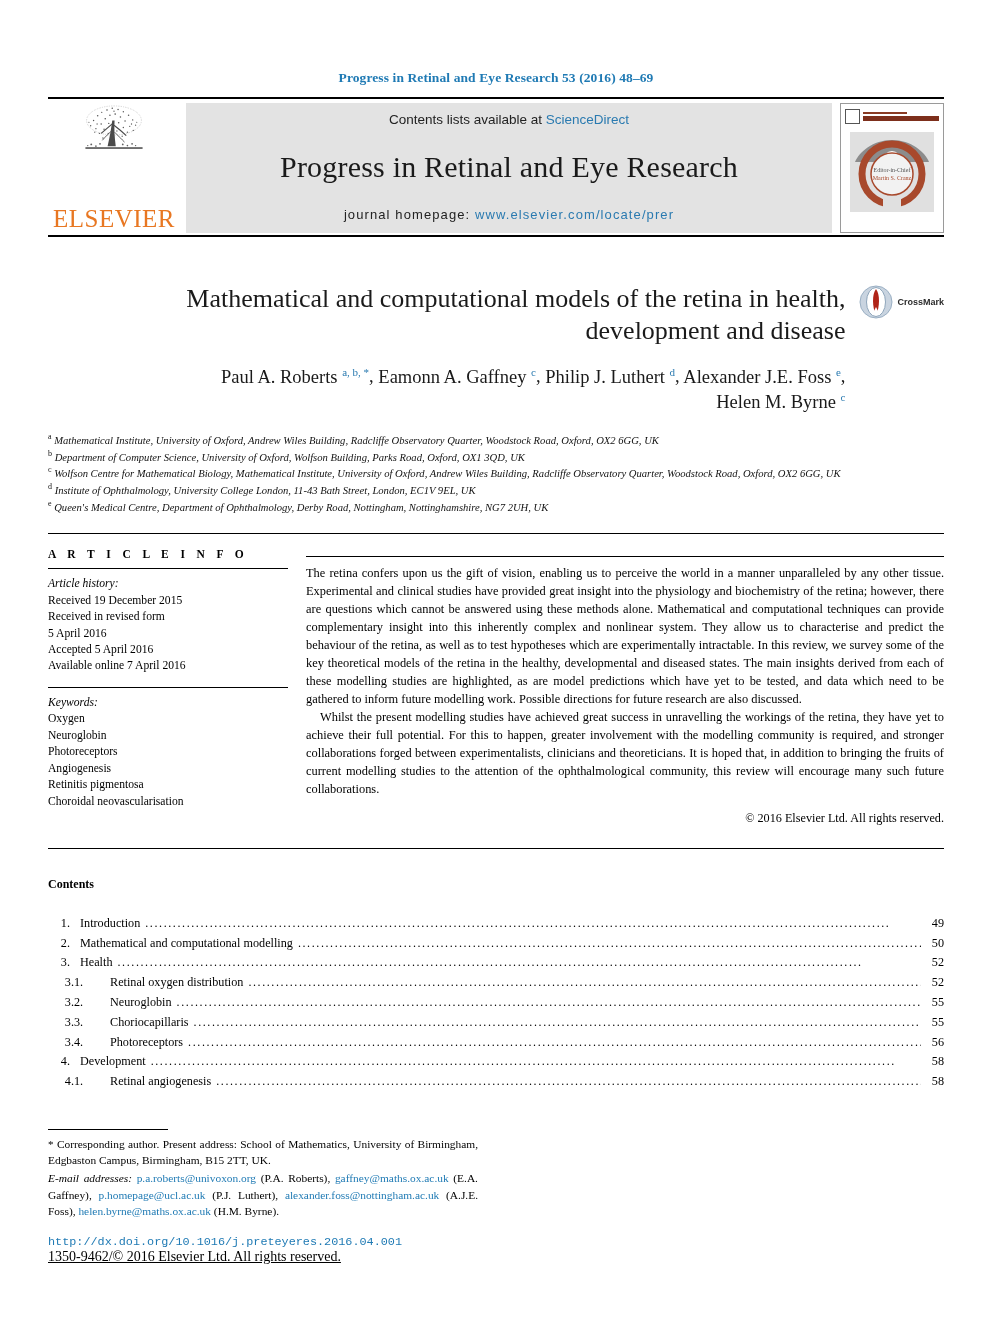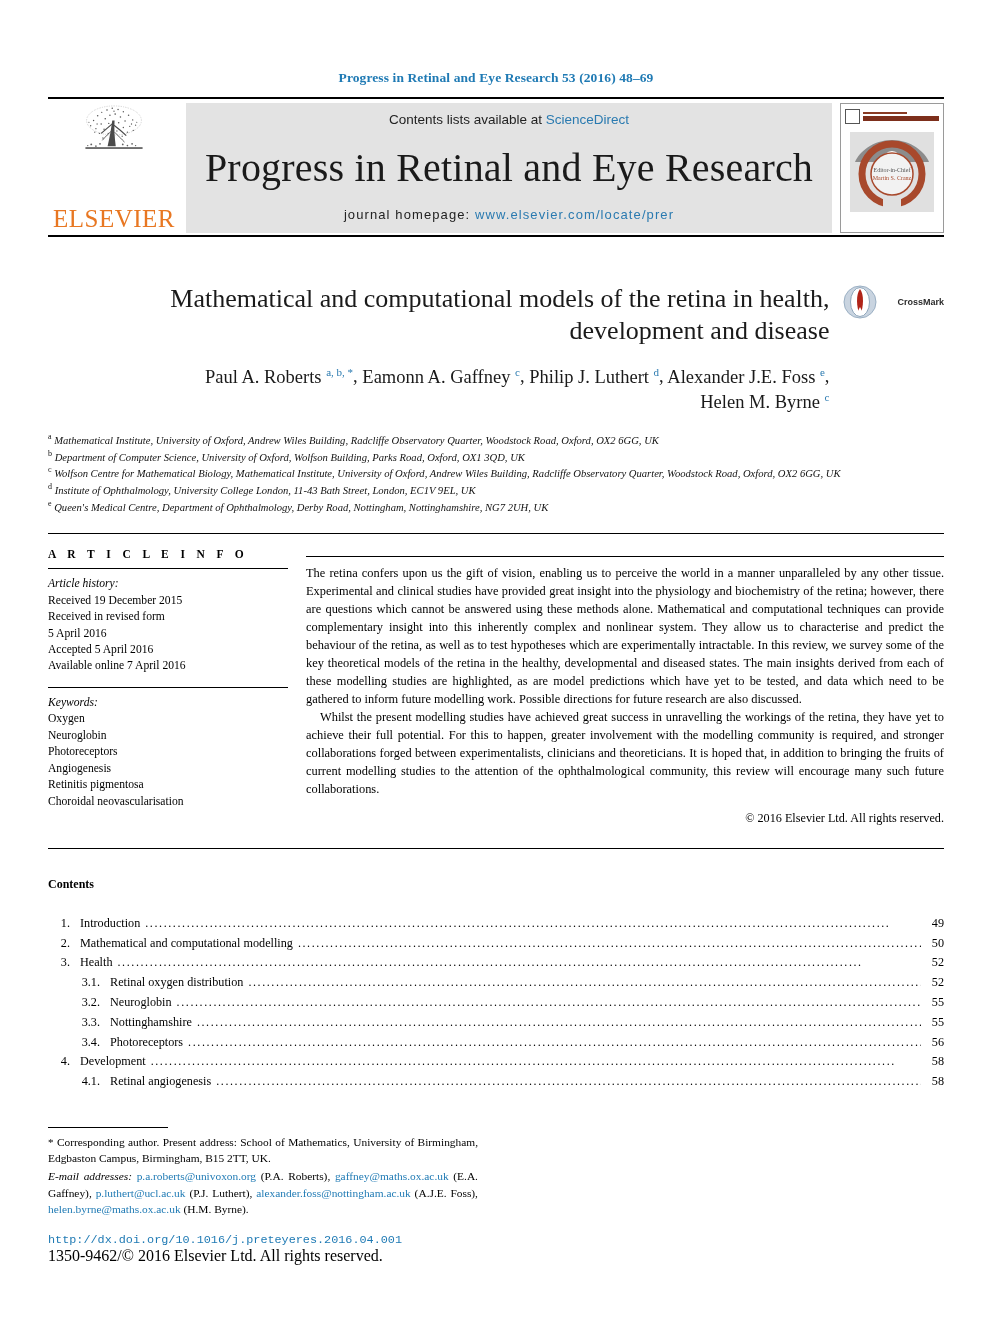--- a/index.html
+++ b/index.html
@@ -77,21 +77,21 @@
     margin-right: 8px;
   }
   .contents-lists {
     font-family: "Liberation Sans", sans-serif;
     font-size: 13.5px;
     color: #222;
   }
   .contents-lists .sd-link { color: #2a7ab0; }
   .journal-name {
     font-family: "Liberation Serif", serif;
-    font-size: 40px;
+    font-size: 30px;
     color: #1a1a1a;
     letter-spacing: .2px;
   }
   .journal-homepage {
     font-family: "Liberation Sans", sans-serif;
     font-size: 13px;
     color: #222;
     letter-spacing: 1.1px;
   }
   .journal-homepage .hp-link { color: #2a7ab0; }
@@ -145,21 +145,21 @@
     font-family: "Liberation Serif", serif;
     font-size: 18.5px;
     line-height: 1.35;
     color: #1a1a1a;
   }
   .authors sup { color: #2a7ab0; font-size: 11px; }
   .crossmark {
     flex: 0 0 auto;
     display: flex;
     align-items: center;
-    gap: 20px;
+    gap: 4px;
     margin-top: 2px;
   }
   .crossmark-label {
     font-family: "Liberation Sans", sans-serif;
     font-size: 9px;
     font-weight: bold;
     color: #2b2b2b;
   }
 
   
@@ -227,21 +227,21 @@
   .toc { margin-top: 22px; }
   .toc-row {
     display: flex;
     align-items: baseline;
     font-family: "Liberation Serif", serif;
     font-size: 12.2px;
     line-height: 1.62;
   }
   .toc-num { flex: 0 0 auto; text-align: right; }
   .toc-num.lvl1 { width: 22px; margin-right: 10px; }
-  .toc-num.lvl2 { width: 52px; margin-right: 10px; }
+  .toc-num.lvl2 { width: 52px; margin-right: 10px; text-align: center; }
   .toc-label { flex: 0 0 auto; white-space: nowrap; }
   .toc-dots {
     flex: 1 1 auto;
     overflow: hidden;
     white-space: nowrap;
     margin: 0 3px 0 5px;
     color: #000;
     letter-spacing: 1.6px;
     font-size: 12px;
   }
@@ -267,22 +267,23 @@
   .email-label { font-style: italic; }
   a.lnk, .lnk { color: #1f7ab4; text-decoration: none; }
   .doi-line {
     margin-top: 16px;
     font-family: Liberation Mono, monospace;
     font-size: 11.8px;
     color: #1f7ab4;
   }
   .issn-line {
     font-family: "Liberation Serif", serif;
-    font-size: 16px;
+    font-size: 14px;
     color: #000;
+    text-decoration: underline;
   }
 </style>
 </head>
 <body>
 
 <div class="page">
 
   <div class="running-head">Progress in Retinal and Eye Research 53 (2016) 48–69</div>
   <div class="rule-thick"></div>
 
@@ -484,21 +485,21 @@
 
       <div class="toc-row">
         <span class="toc-num lvl2">3.2.</span>
         <span class="toc-label">Neuroglobin</span>
         <span class="toc-dots">..................................................................................................................................................................</span>
         <span class="toc-page">55</span>
       </div>
 
       <div class="toc-row">
         <span class="toc-num lvl2">3.3.</span>
-        <span class="toc-label">Nottinghamshire</span>
+        <span class="toc-label">Choriocapillaris</span>
         <span class="toc-dots">..................................................................................................................................................................</span>
         <span class="toc-page">55</span>
       </div>
 
       <div class="toc-row">
         <span class="toc-num lvl2">3.4.</span>
         <span class="toc-label">Photoreceptors</span>
         <span class="toc-dots">..................................................................................................................................................................</span>
         <span class="toc-page">56</span>
       </div>
@@ -525,21 +526,21 @@
     <div class="footnote">
       <span class="star">*</span>
       <span>Corresponding author. Present address: School of Mathematics, University of Birmingham, Edgbaston Campus, Birmingham, B15 2TT, UK.</span>
     </div>
     <div class="footnote email-line">
       <span class="email-label">E-mail addresses:</span>
       <span class="lnk">p.a.roberts@univoxon.org</span>
       <span>(P.A. Roberts),</span>
       <span class="lnk">gaffney@maths.ox.ac.uk</span>
       <span>(E.A. Gaffney),</span>
-      <span class="lnk">p.luthert@ucl.ac.uk</span>
+      <span class="lnk">p.homepage@ucl.ac.uk</span>
       <span>(P.J. Luthert),</span>
       <span class="lnk">alexander.foss@nottingham.ac.uk</span>
       <span>(A.J.E. Foss),</span>
       <span class="lnk">helen.byrne@maths.ox.ac.uk</span>
       <span>(H.M. Byrne).</span>
     </div>
     <div class="doi-line">http://dx.doi.org/10.1016/j.preteyeres.2016.04.001</div>
     <div class="issn-line">1350-9462/© 2016 Elsevier Ltd. All rights reserved.</div>
   </div>
 

